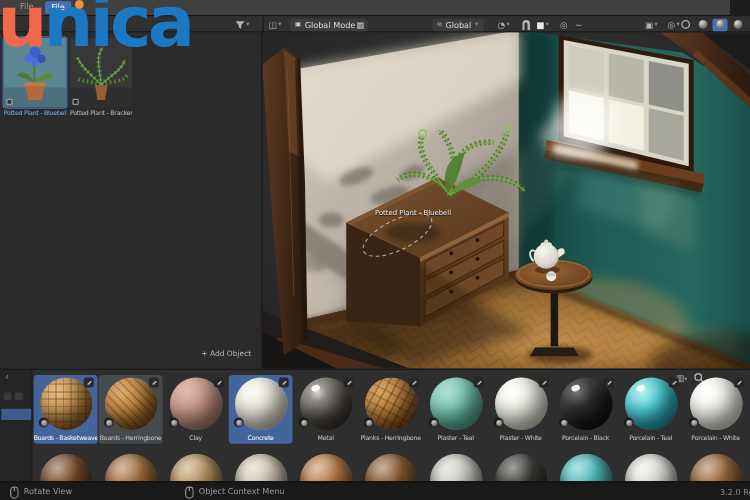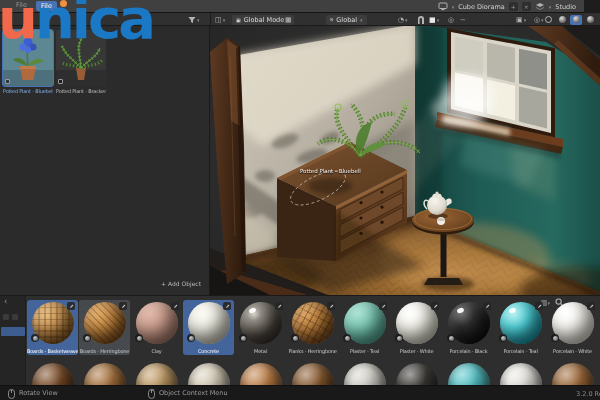--- a/index.html
+++ b/index.html
@@ -90,56 +90,40 @@
   .logo .i-dot{position:absolute;left:62px;top:9px;width:7px;height:7px;border-radius:50%;background:#f2913b;}
 </style>
 </head>
 <body>
 
 <div id="app">
 
   <div class="topbar">
     <span class="menu-item menu-file">File</span>
     <span class="menu-item menu-active">File</span>
-    <div class="scene-widget">
-      <svg class="tb-ico" viewBox="0 0 10 9">
-          <rect x="1" y="1" width="8" height="5.5" rx="1" fill="none" stroke="#b0b0b0" stroke-width="1"></rect>
-          <rect x="3.5" y="7" width="3" height="1.2" fill="#b0b0b0"></rect>
-        </svg>
-      <span class="tb-caret">▾</span>
-      <span class="tb-label">Cube Diorama</span>
-      <span class="tb-btn">+</span>
-      <span class="tb-btn">×</span>
-      <svg class="tb-ico" viewBox="0 0 10 9">
-          <path d="M5 1 L9 3 5 5 1 3 Z" fill="#b0b0b0"></path>
-          <path d="M1 5.5 L5 7.5 9 5.5" fill="none" stroke="#808080" stroke-width="1"></path>
-        </svg>
-      <span class="tb-caret">▾</span>
-      <span class="tb-label">Studio</span>
-    </div>
   </div>
 
   <div class="vheader">
 
     <div class="hico" style="left:188px;">
       <svg width="8" height="8" viewBox="0 0 8 8">
           <path d="M0.5 1 h7 L5 4.2 V7 L3 6 V4.2 Z" fill="#b5b5b5"></path>
         </svg>
         <span class="tb-caret">▾</span>
     </div>
     <div class="divider"></div>
 
     <div class="hico" style="left:215px;">◫<span class="tb-caret">▾</span></div>
     <div class="hpill" style="left:232px;">
       <span style="font-size:5px;">▣</span>
       <span>Global Mode</span>
       <span class="tb-caret">▾</span>
     </div>
     <div class="hico" style="left:285px;">▦</div>
-    <div class="hpill" style="left:326px;justify-content:flex-end;">
+    <div class="hpill" style="left:346px;justify-content:flex-end;">
       <span style="font-size:5px;">⦻</span>
       <span>Global</span>
       <span class="tb-caret">▾</span>
     </div>
     <div class="hico" style="left:398px;">◔<span class="tb-caret">▾</span></div>
     <div class="hico" style="left:417px;">
       <svg width="8" height="9" viewBox="0 0 8 9">
           <path d="M1 8 V3 a3 3 0 0 1 6 0 V8 H5 V3.2 a1.2 1.2 0 0 0 -2.4 0 V8 Z" fill="#b5b5b5"></path>
         </svg>
     </div>

